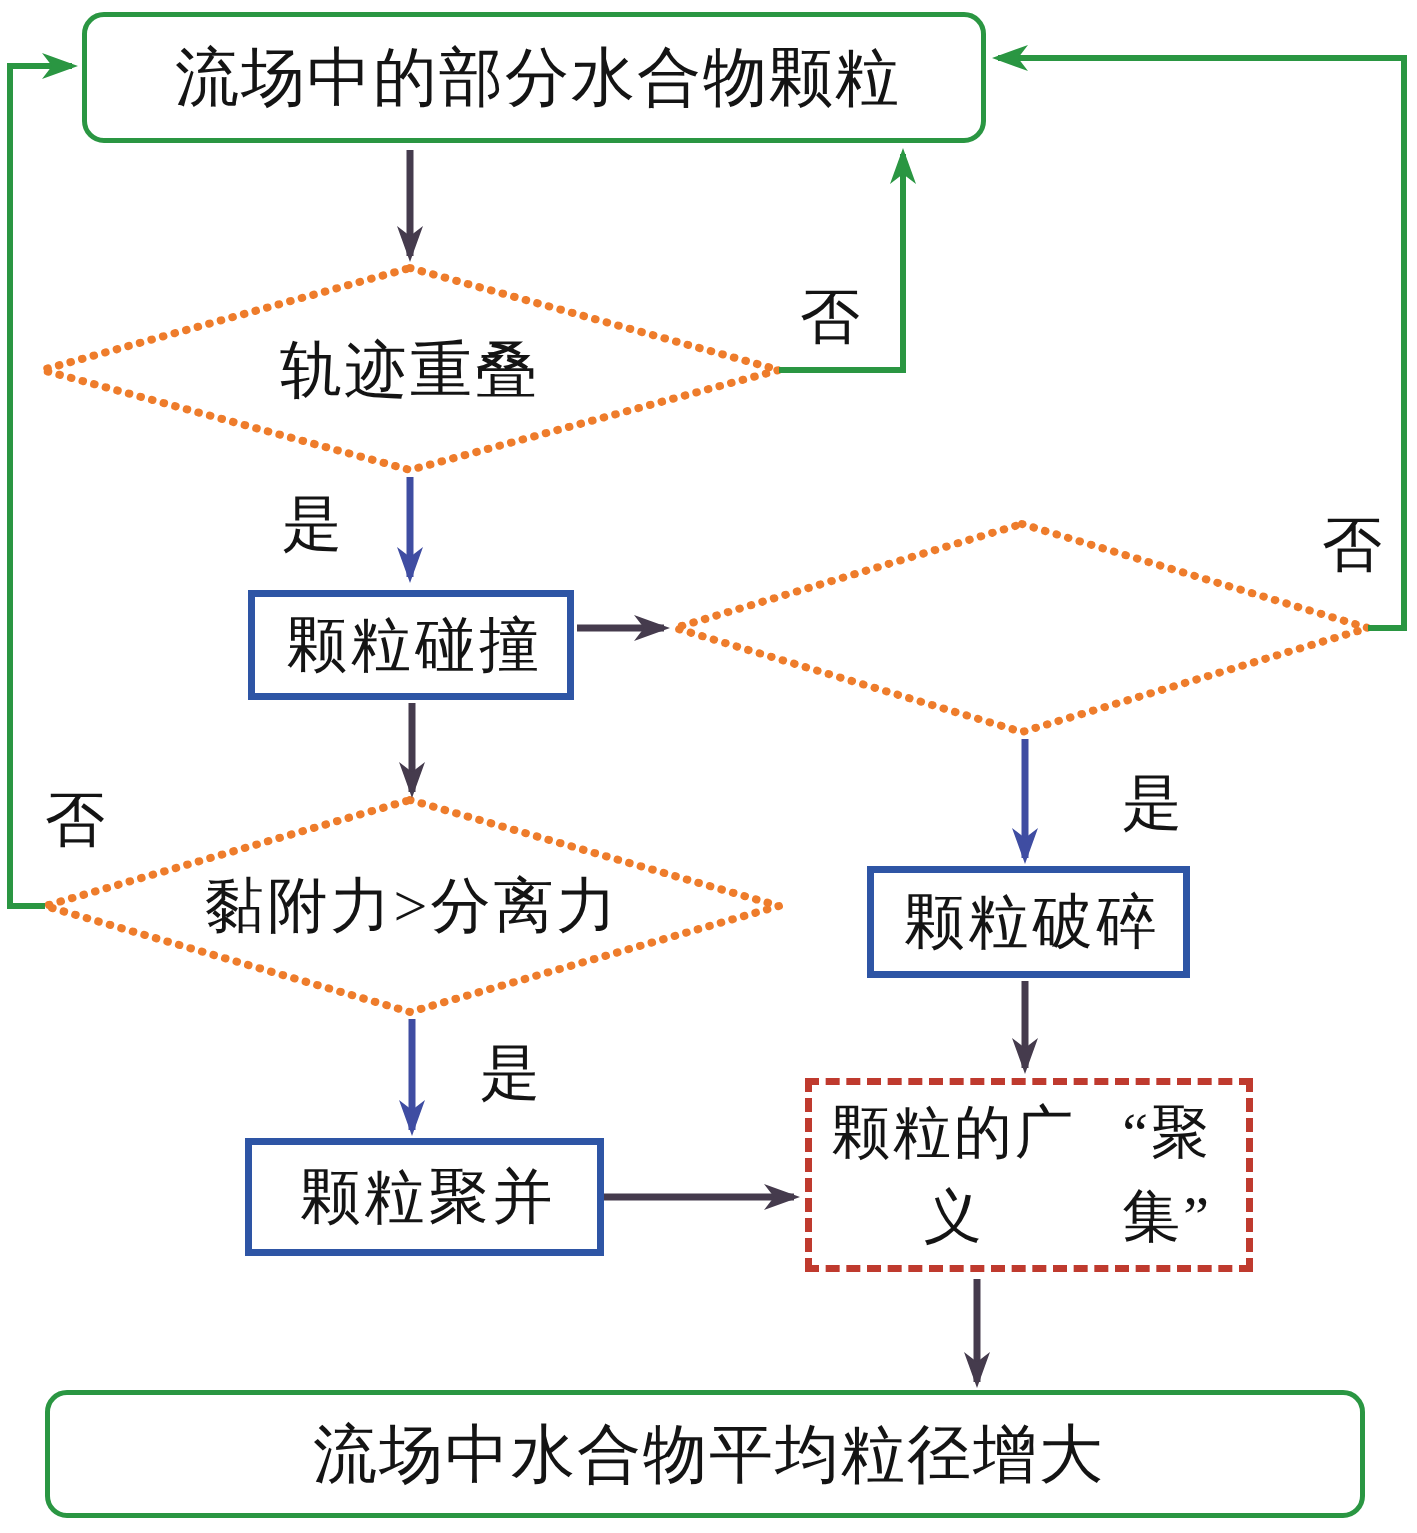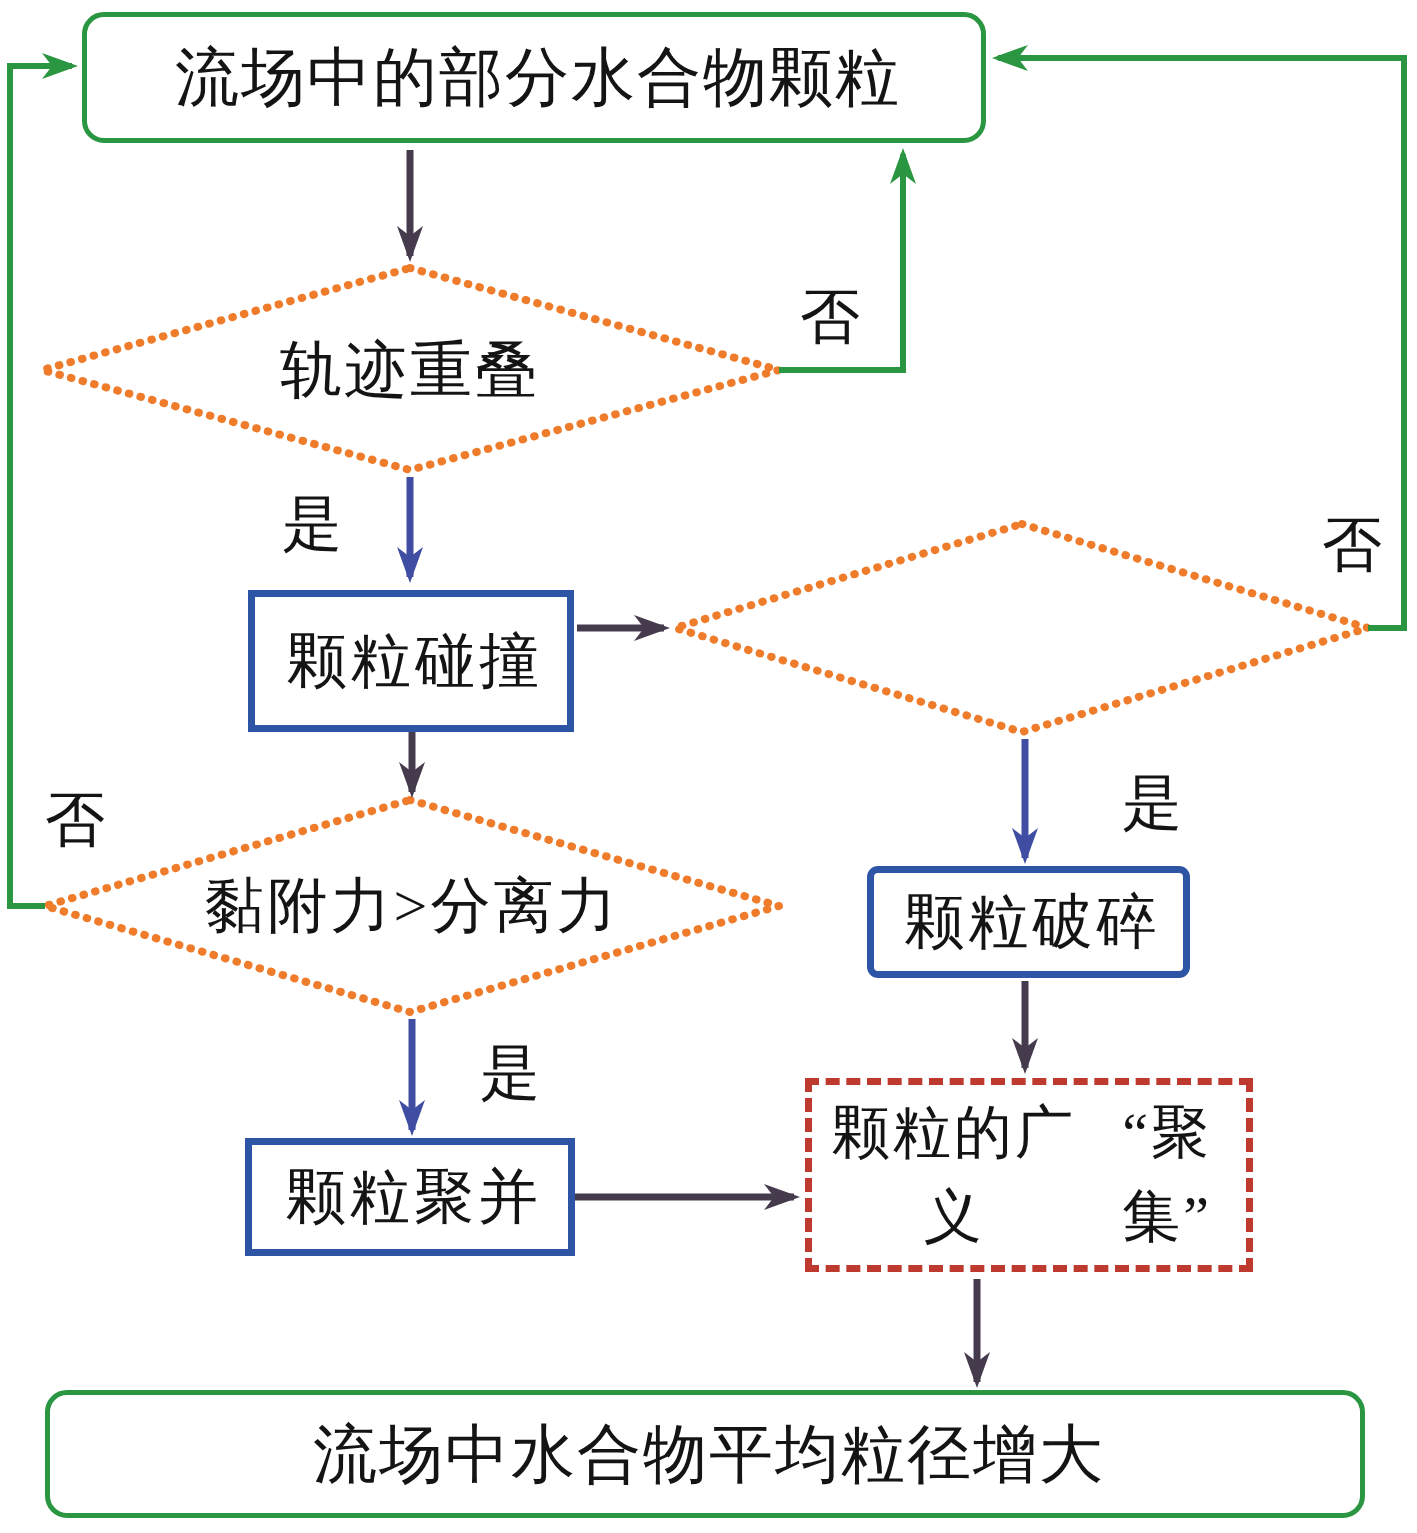--- a/index.html
+++ b/index.html
@@ -82,29 +82,29 @@
   </svg>
 
   <div class="node green-rounded" style="left:82px;top:12px;width:904px;height:131px;">
     <span>流场中的部分水合物颗粒</span>
   </div>
 
   <div class="node green-rounded" style="left:45px;top:1390px;width:1320px;height:128px;">
     <span>流场中水合物平均粒径增大</span>
   </div>
 
-  <div class="node blue-rect" style="left:248px;top:590px;width:326px;height:142px;">
+  <div class="node blue-rect" style="left:248px;top:590px;width:326px;height:110px;">
     <span>颗粒碰撞</span>
   </div>
 
-  <div class="node blue-rect" style="left:867px;top:866px;width:323px;height:112px;border-radius:11px;">
+  <div class="node blue-rect" style="left:867px;top:866px;width:323px;height:112px;">
     <span>颗粒破碎</span>
   </div>
 
-  <div class="node blue-rect" style="left:245px;top:1138px;width:330px;height:118px;">
+  <div class="node blue-rect" style="left:245px;top:1138px;width:359px;height:118px;">
     <span>颗粒聚并</span>
   </div>
 
   <div class="node red-dashed" style="left:805px;top:1078px;width:448px;height:194px;">
     <span>颗粒的广义</span>
     <span>“聚集”</span>
   </div>
 
   <div class="dtext" style="left:410px;top:370px;font-size:62px;">轨迹重叠</div>
   <div class="dtext" style="left:412px;top:906px;">黏附力&gt;分离力</div>

